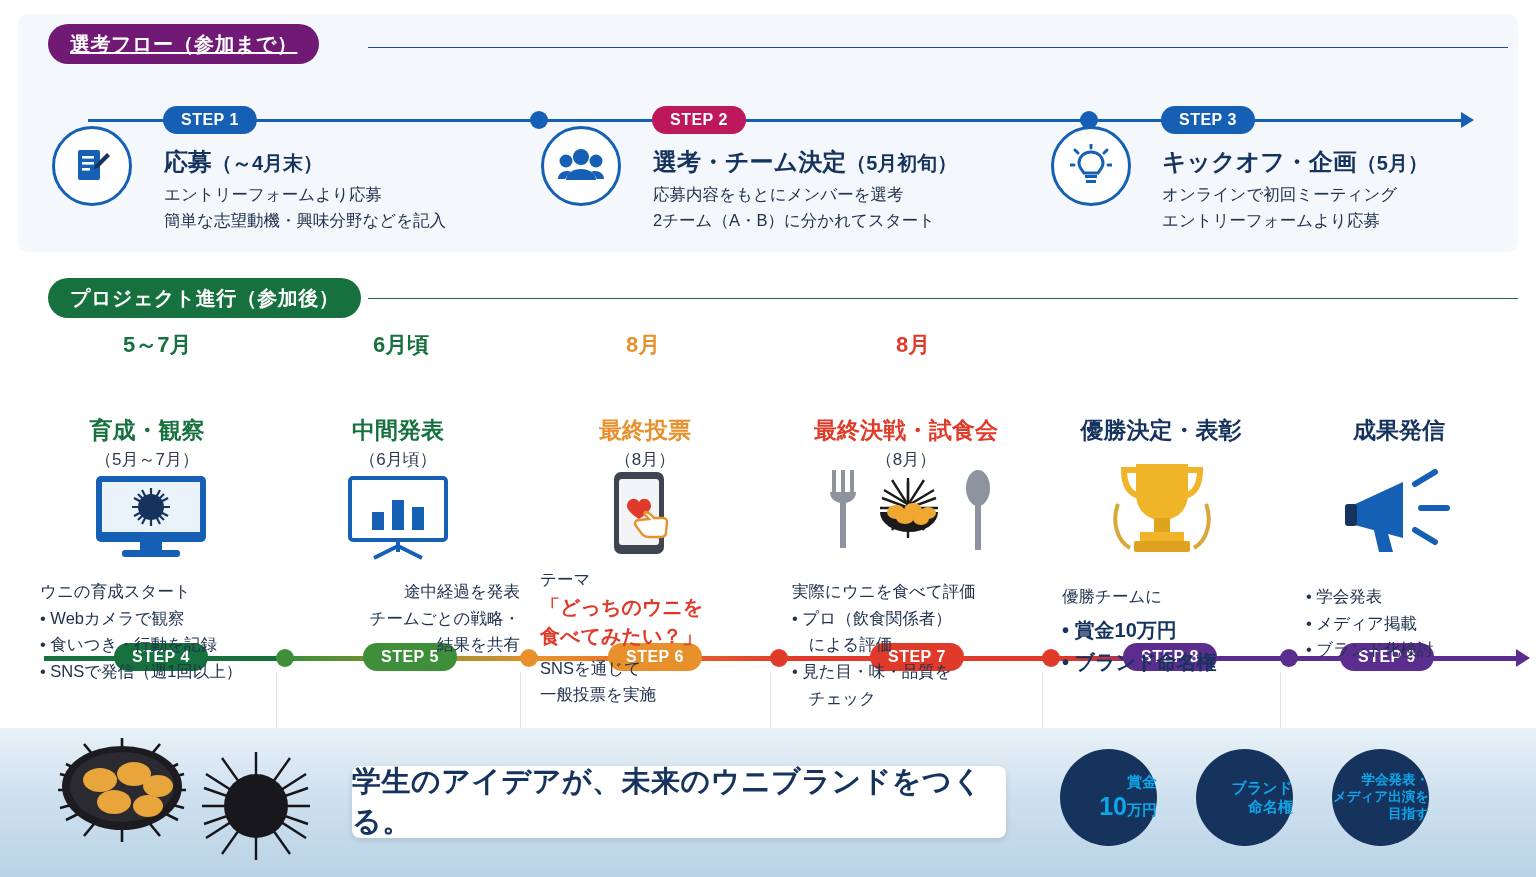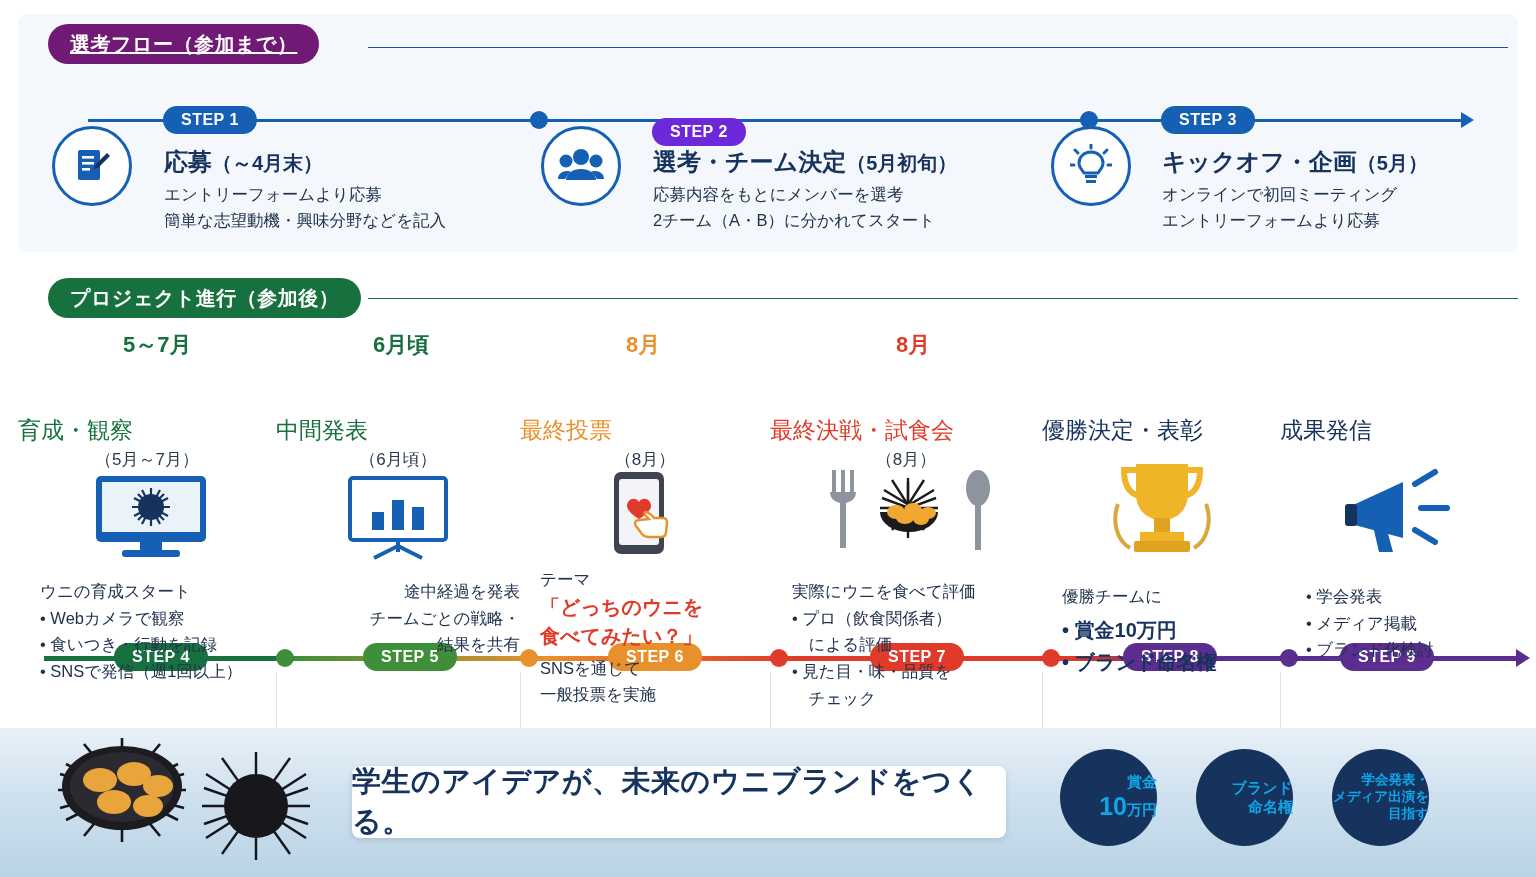--- a/index.html
+++ b/index.html
@@ -57,21 +57,21 @@
   .sec2{
     position:absolute;left:18px;top:268px;width:1500px;height:470px;
   }
   .s2-axis{position:absolute;left:44px;top:388px;width:1456px;height:5px;}
   .s2-arrow{
     position:absolute;left:1498px;top:381px;width:0;height:0;
     border-left:14px solid #5b2d8e;border-top:9px solid transparent;border-bottom:9px solid transparent;
   }
   .vline{position:absolute;top:404px;width:1px;height:320px;background:#dfe3e8;}
   .month{position:absolute;font-size:22px;font-weight:bold;white-space:nowrap;}
-  .col-title{position:absolute;font-size:23px;font-weight:normal;white-space:nowrap;}
+  .col-title{position:absolute;font-size:23px;font-weight:bold;white-space:nowrap;text-align:center;}
   .col-sub{position:absolute;font-size:17px;color:#2b3a4f;white-space:nowrap;text-align:center;}
   .col-body{position:absolute;font-size:16.5px;color:#20324d;line-height:1.62;}
 
   
   .bottom{
     position:absolute;left:0;top:728px;width:1536px;height:149px;
     background:linear-gradient(180deg,#e8f1f8 0%,#cfe1ef 45%,#b9d3e6 100%);
   }
   .tagline{
     position:absolute;left:352px;top:766px;width:654px;height:72px;
@@ -117,21 +117,21 @@
       </svg>
     </div>
     <div class="s1-h" style="position:absolute;left:146px;top:132px;">
       <span>応募</span><span class="sub">（～4月末）</span>
     </div>
     <div class="s1-b" style="position:absolute;left:146px;top:168px;">
       <div>エントリーフォームより応募</div>
       <div>簡単な志望動機・興味分野などを記入</div>
     </div>
 
-    <div class="steptag" style="left:634px;top:92px;background:#6d28d9;margin-top:12px;">STEP 2</div>
+    <div class="steptag" style="left:634px;top:92px;background:#be185d;">STEP 2</div>
     <div class="s1-circle" style="left:523px;top:112px;">
       <svg width="46" height="40" viewBox="0 0 46 40">
         <circle cx="23" cy="11" r="8" fill="#1560b4"></circle>
         <circle cx="8" cy="15" r="6.5" fill="#1560b4"></circle>
         <circle cx="38" cy="15" r="6.5" fill="#1560b4"></circle>
         <path d="M8 34c0-7 7-11 15-11s15 4 15 11z" fill="#1560b4"></path>
         <path d="M0 33c0-5 4-8 9-8 1.5 0 3 .3 4 .8-3 2-5 4.6-5.6 7.2z" fill="#1560b4"></path>
         <path d="M46 33c0-5-4-8-9-8-1.5 0-3 .3-4 .8 3 2 5 4.6 5.6 7.2z" fill="#1560b4"></path>
       </svg>
     </div>

